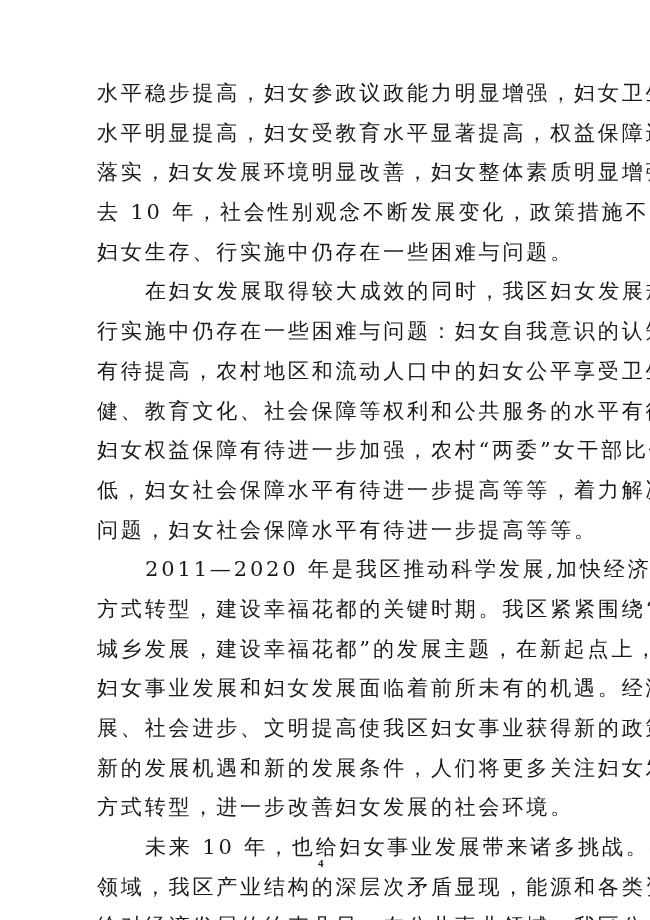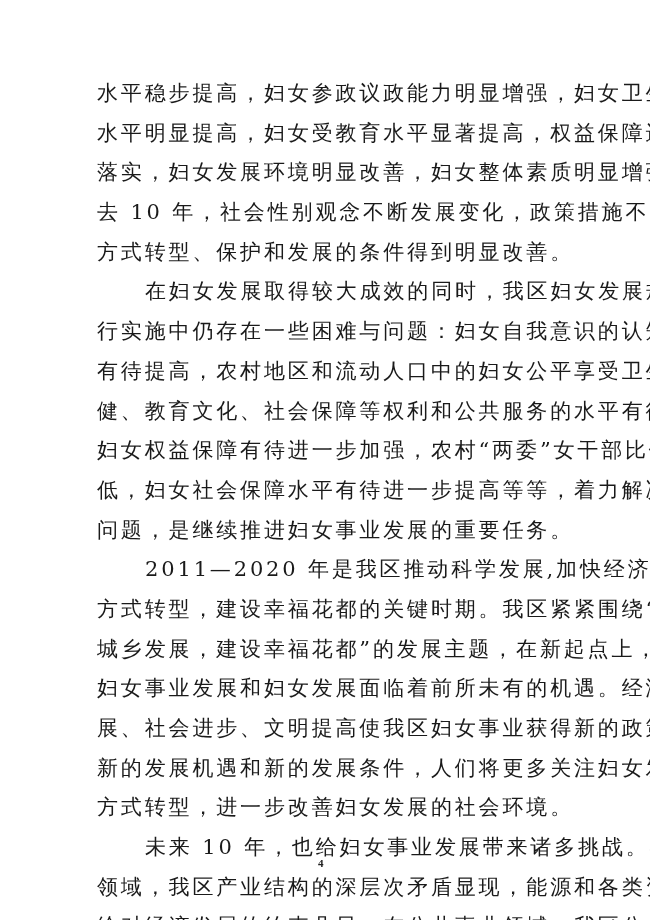--- a/index.html
+++ b/index.html
@@ -54,31 +54,31 @@
 <body>
 
 <div class="page">
   <div class="body-text">
 
     <div>
       <div class="line">水平稳步提高，妇女参政议政能力明显增强，妇女卫生保健</div>
       <div class="line">水平明显提高，妇女受教育水平显著提高，权益保障进一步</div>
       <div class="line">落实，妇女发展环境明显改善，妇女整体素质明显增强。过</div>
       <div class="line">去 10 年，社会性别观念不断发展变化，政策措施不断完善，</div>
-      <div class="line">方式转型、保护和发展的条件得到明显改善。</div>
+      <div class="line">妇女生存、行实施中仍存在一些困难与问题。</div>
     </div>
 
     <div>
       <div class="line indent">在妇女发展取得较大成效的同时，我区妇女发展规划执</div>
       <div class="line">行实施中仍存在一些困难与问题：妇女自我意识的认知水平</div>
       <div class="line">有待提高，农村地区和流动人口中的妇女公平享受卫生保</div>
       <div class="line">健、教育文化、社会保障等权利和公共服务的水平有待提高，</div>
       <div class="line">妇女权益保障有待进一步加强，农村“两委”女干部比例较</div>
       <div class="line">低，妇女社会保障水平有待进一步提高等等，着力解决这些</div>
-      <div class="line">问题，是继续推进妇女事业发展的重要任务。</div>
+      <div class="line">问题，妇女社会保障水平有待进一步提高等等。</div>
     </div>
 
     <div>
       <div class="line indent">2011—2020 年是我区推动科学发展,加快经济社会发展</div>
       <div class="line">方式转型，建设幸福花都的关键时期。我区紧紧围绕“统筹</div>
       <div class="line">城乡发展，建设幸福花都”的发展主题，在新起点上，我区</div>
       <div class="line">妇女事业发展和妇女发展面临着前所未有的机遇。经济发</div>
       <div class="line">展、社会进步、文明提高使我区妇女事业获得新的政策保护、</div>
       <div class="line">新的发展机遇和新的发展条件，人们将更多关注妇女发展和</div>
       <div class="line">方式转型，进一步改善妇女发展的社会环境。</div>

